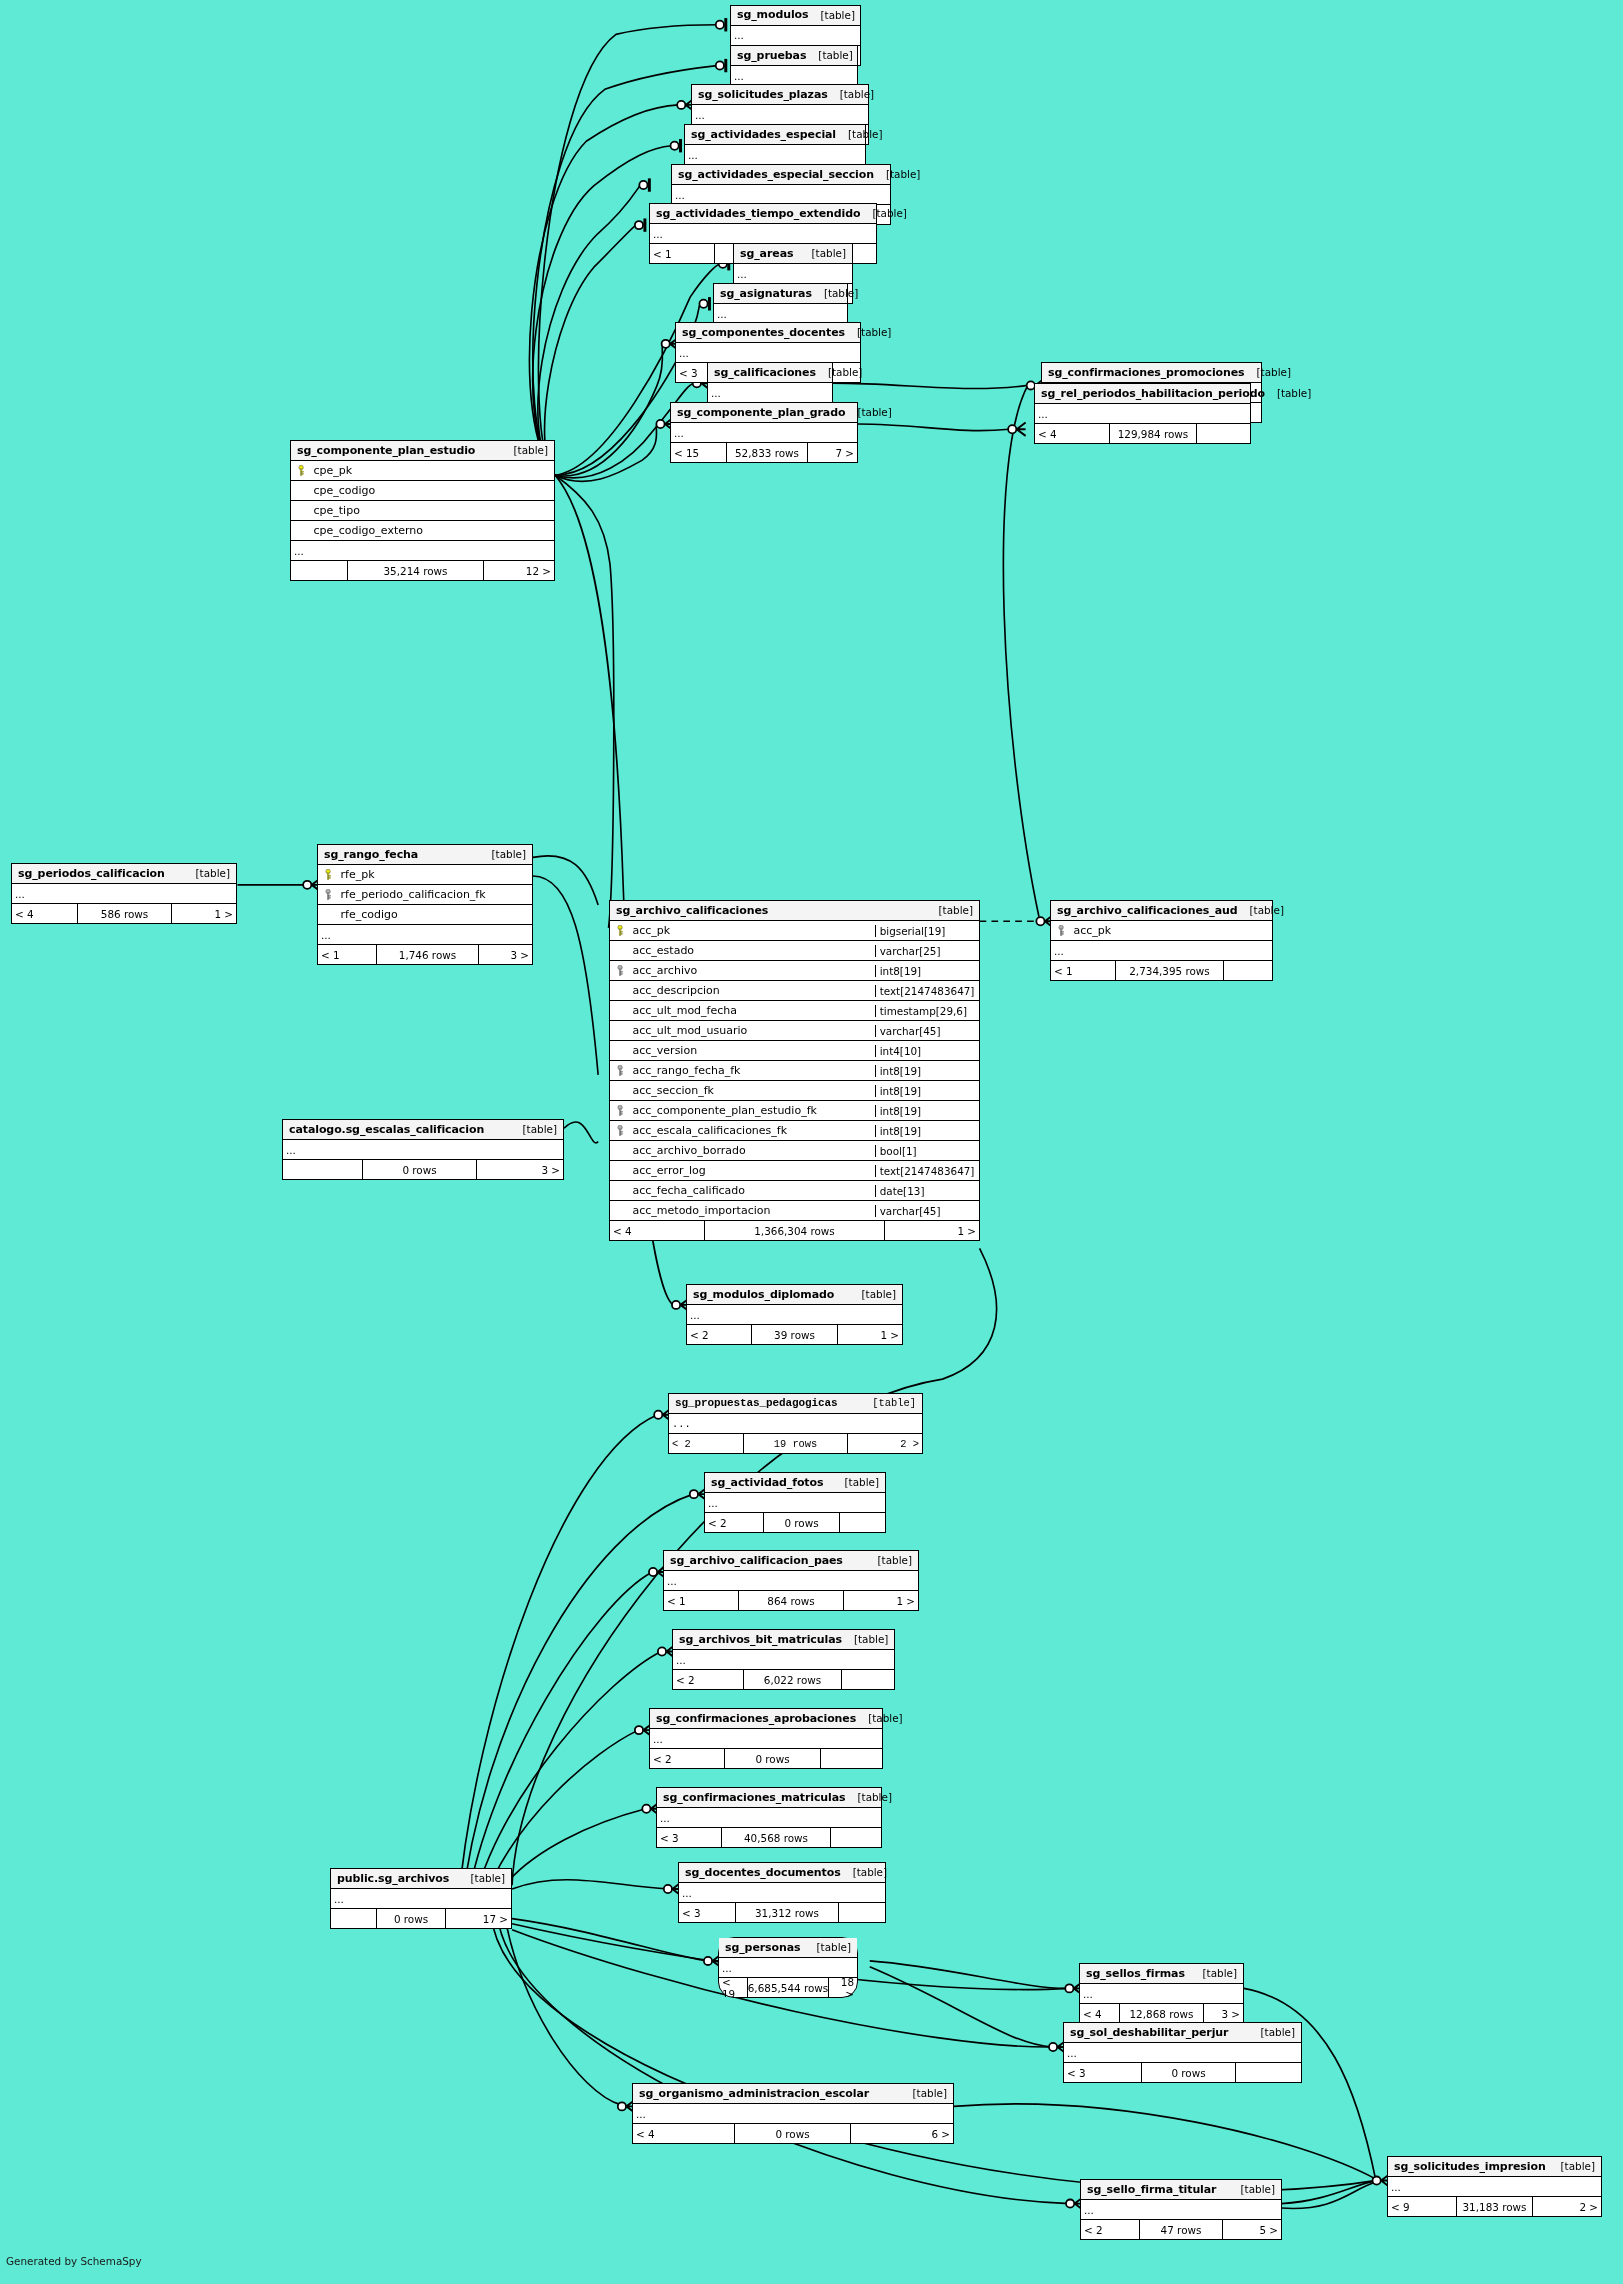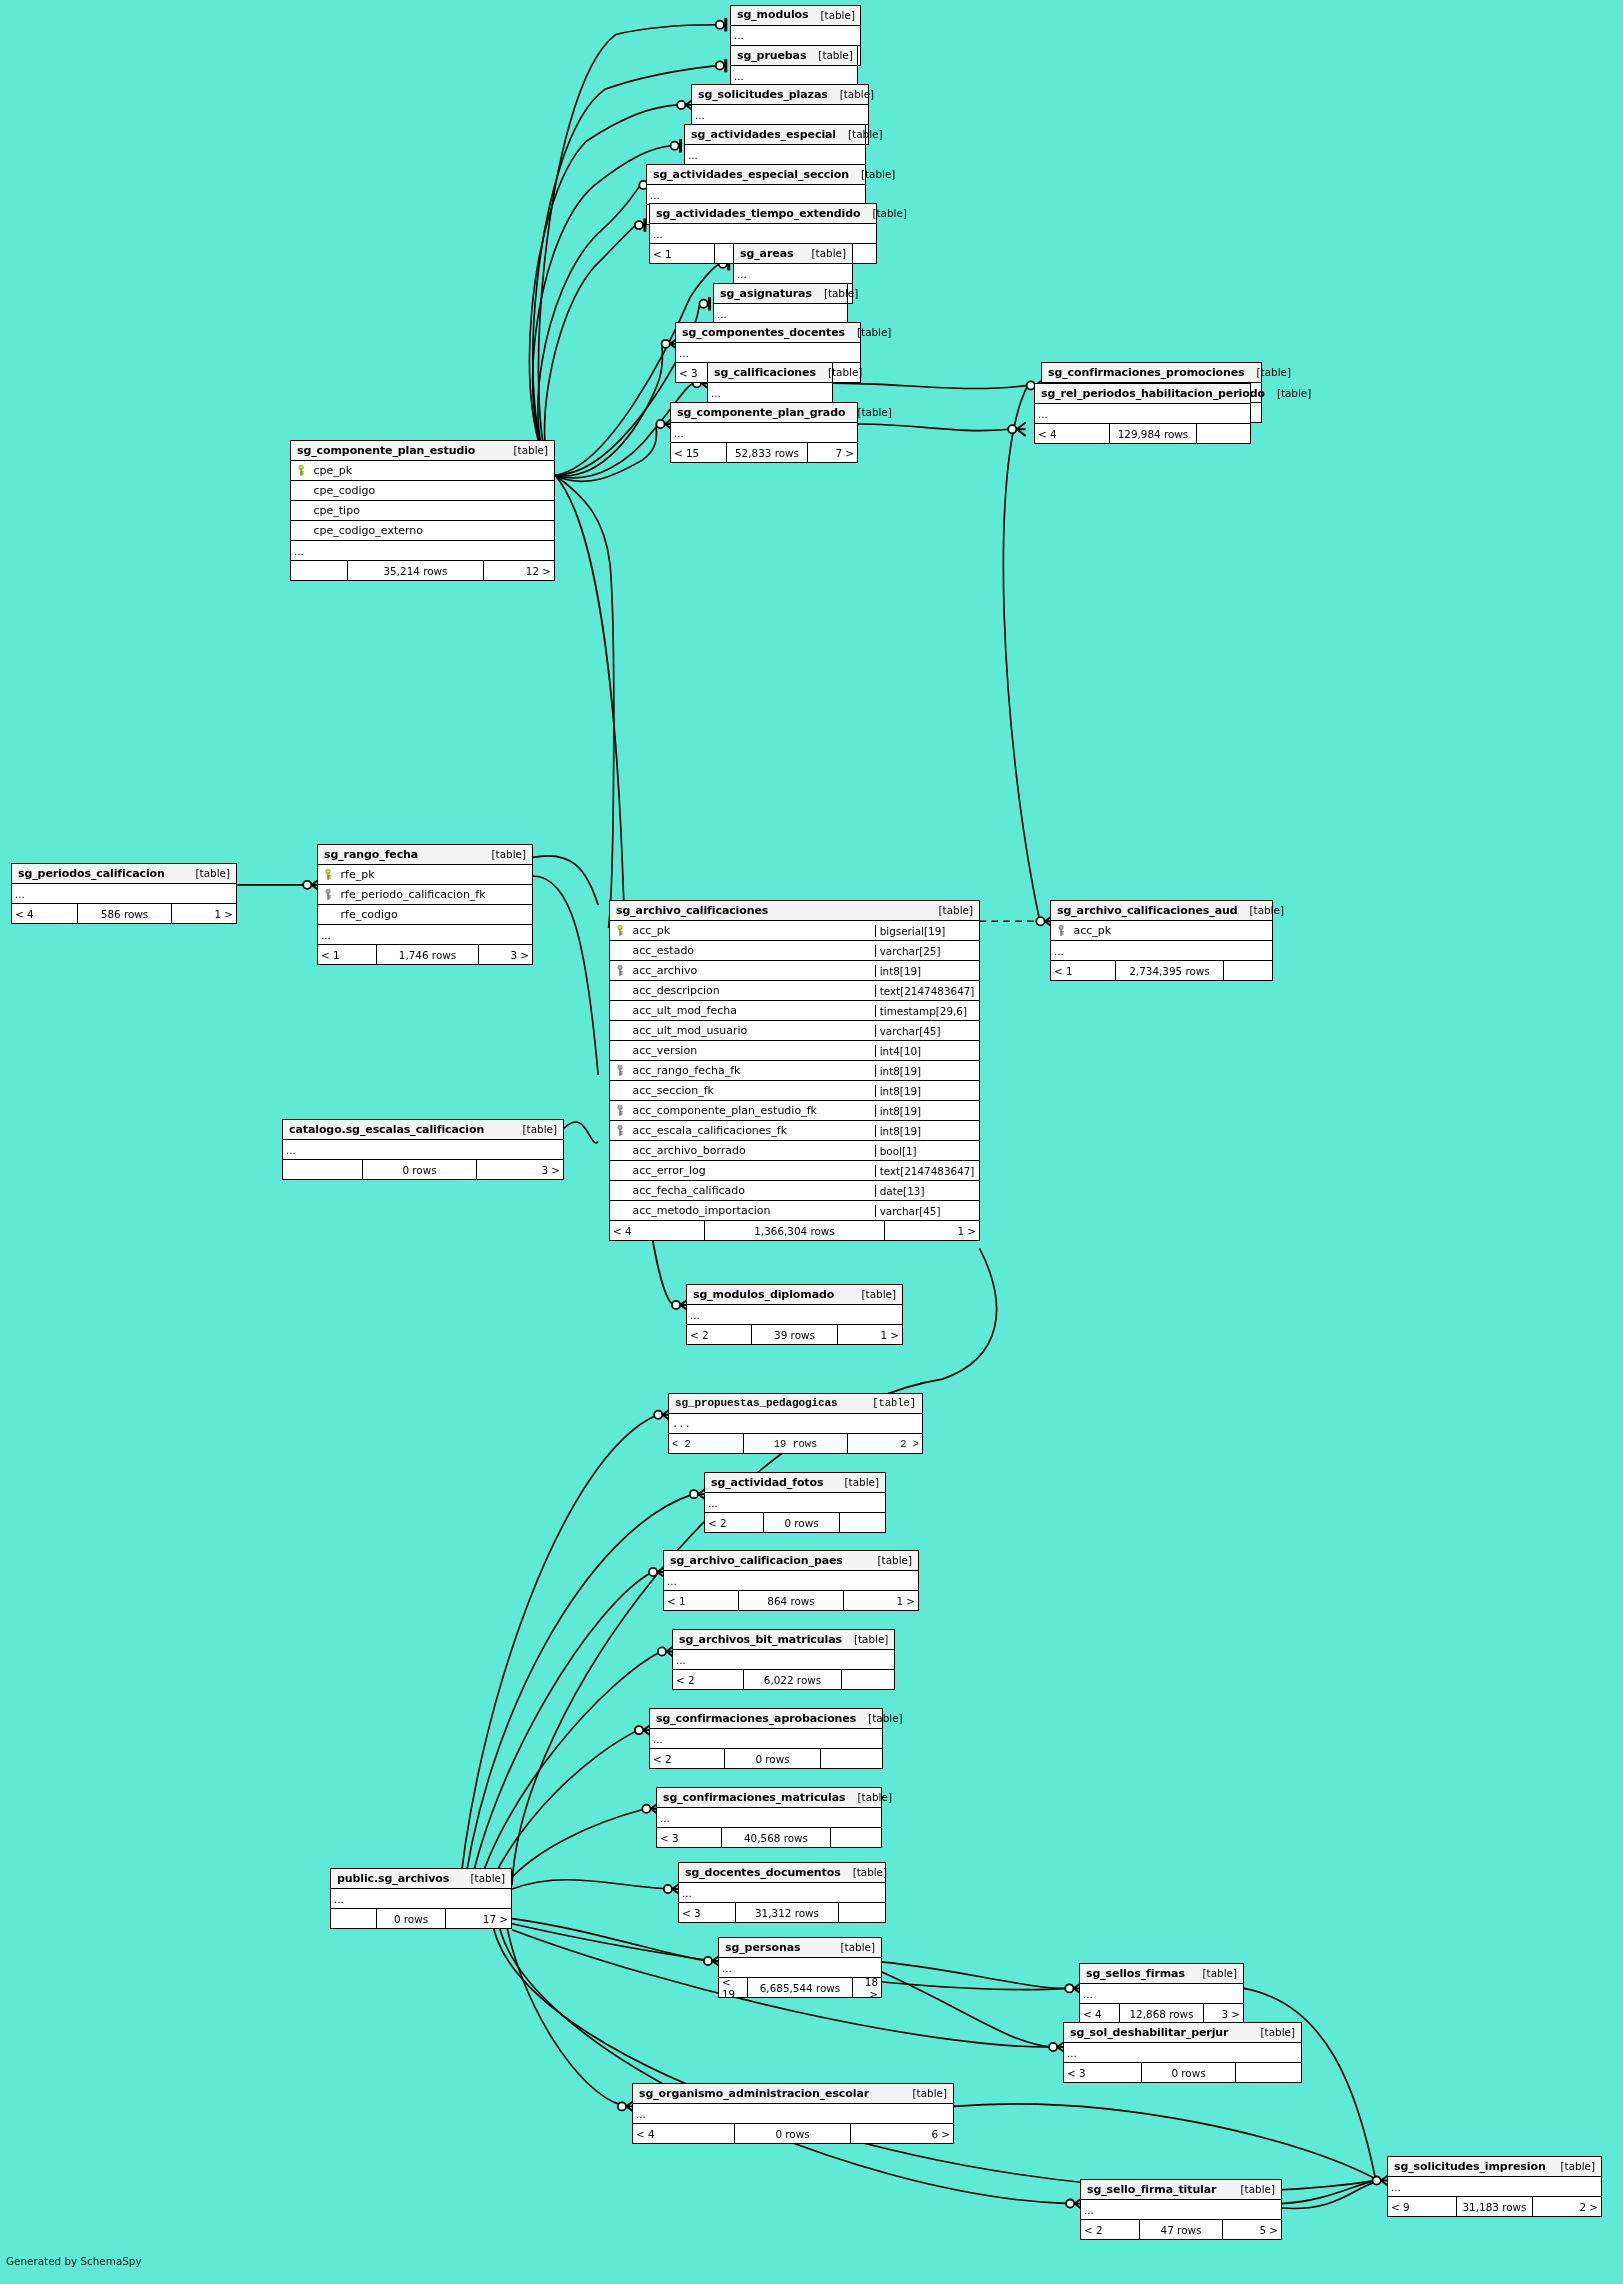--- a/index.html
+++ b/index.html
@@ -292,21 +292,21 @@
         </div>
         <div class="tbl-body">
           <div class="ellipsis-row">...</div>
         </div>
         <div class="tbl-foot">
           <span class="foot-l" style="width:58px">&lt; 1</span>
           <span class="foot-c">0 rows</span>
           <span class="foot-r" style="width:45px"></span>
         </div>
       </div>
-      <div class="tbl" style="left: 646px; top: 164px; width: 220px;">
+      <div class="tbl" style="left: 671px; top: 164px; width: 220px;">
         <div class="tbl-hdr">
           <span class="tbl-name">sg_actividades_especial_seccion</span>
           <span class="tbl-tag">[table]</span>
         </div>
         <div class="tbl-body">
           <div class="ellipsis-row">...</div>
         </div>
         <div class="tbl-foot">
           <span class="foot-l" style="width:58px">&lt; 1</span>
           <span class="foot-c">31,479 rows</span>
@@ -779,21 +779,21 @@
         </div>
         <div class="tbl-body">
           <div class="ellipsis-row">...</div>
         </div>
         <div class="tbl-foot">
           <span class="foot-l" style="width:45px"></span>
           <span class="foot-c">0 rows</span>
           <span class="foot-r" style="width:65px">17 &gt;</span>
         </div>
       </div>
-      <div class="tbl" style="left: 718px; top: 1937px; width: 164px;">
+      <div class="tbl" style="left: 718px; top: 1937px; width: 140px; border-radius: 16px;">
         <div class="tbl-hdr">
           <span class="tbl-name">sg_personas</span>
           <span class="tbl-tag">[table]</span>
         </div>
         <div class="tbl-body">
           <div class="ellipsis-row">...</div>
         </div>
         <div class="tbl-foot">
           <span class="foot-l" style="width:28px">&lt; 19</span>
           <span class="foot-c">6,685,544 rows</span>

